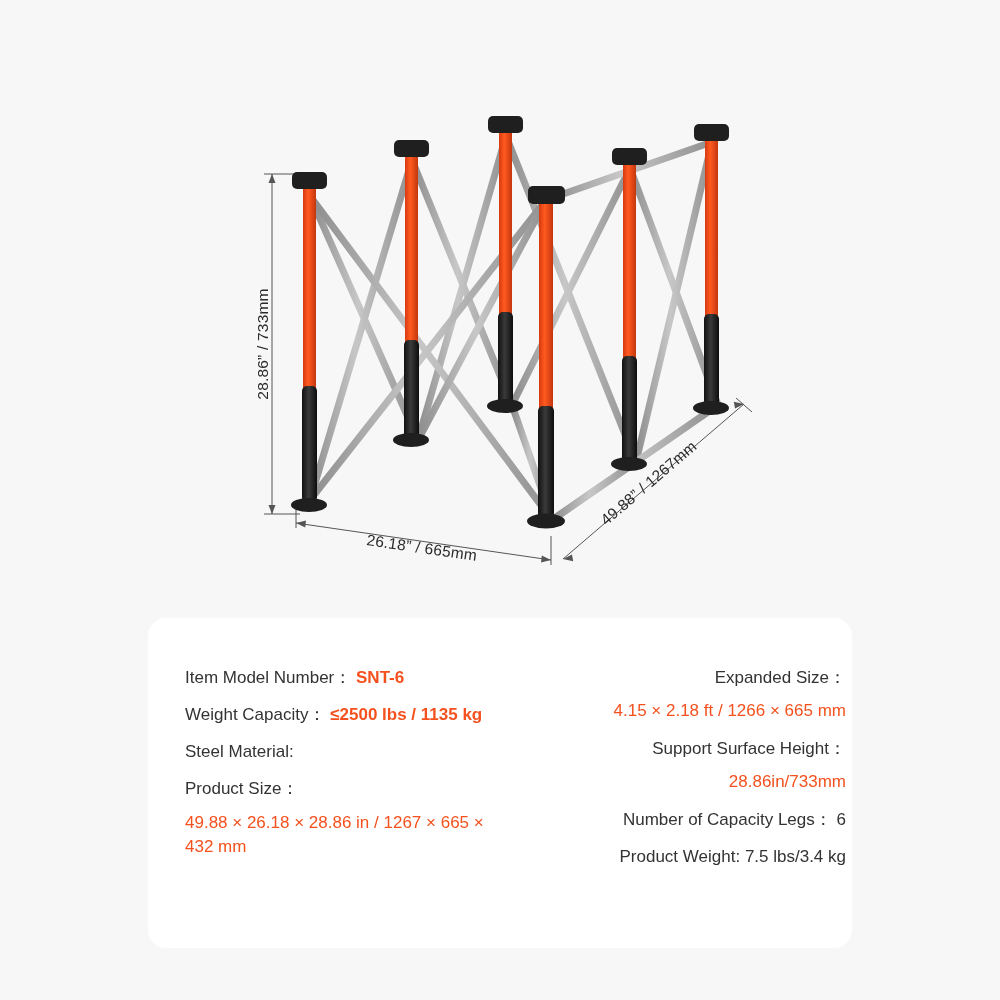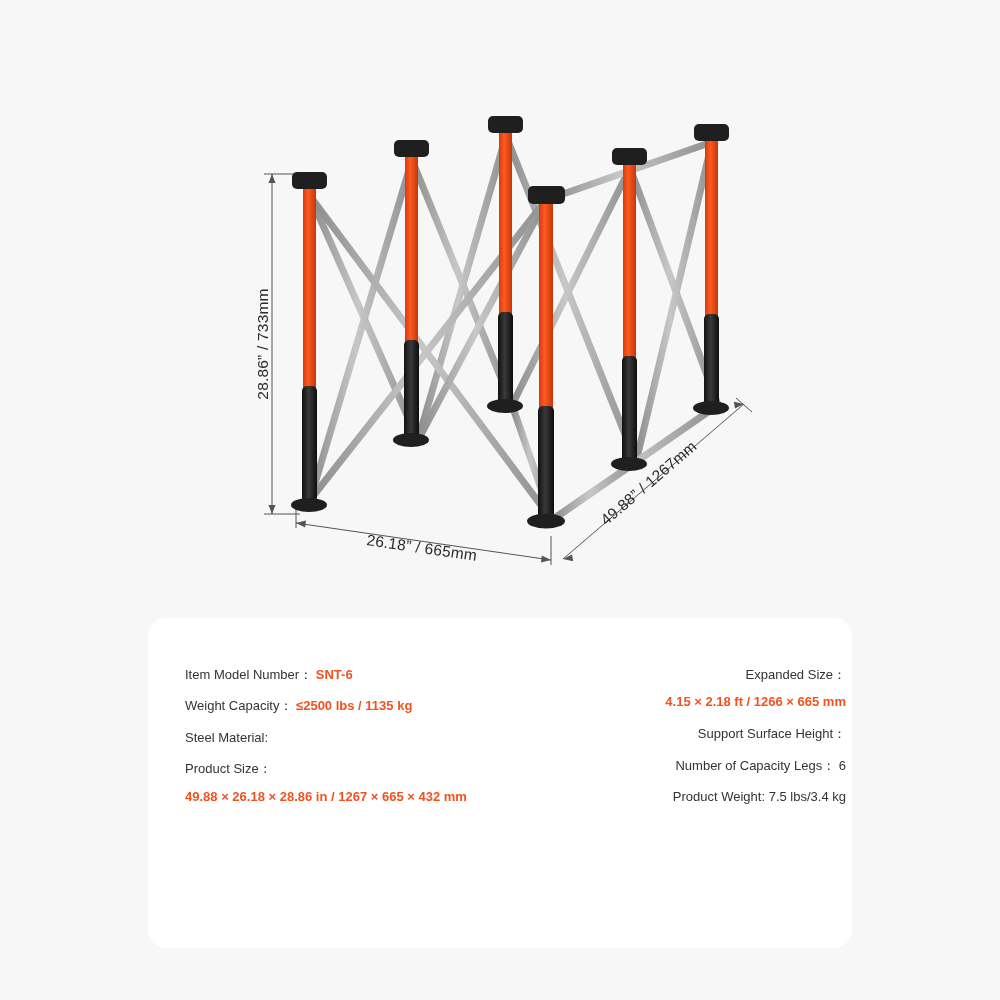--- a/index.html
+++ b/index.html
@@ -63,40 +63,40 @@
   .spec-col.left {
     left: 37px;
     width: 330px;
   }
   .spec-col.right {
     left: 378px;
     width: 320px;
     text-align: right;
   }
   .spec-row {
-    font-size: 13px;
+    font-size: 17px;
     color: #333333;
     line-height: 1.42;
     margin-bottom: 13px;
     white-space: nowrap;
   }
   .spec-row.wrap {
     white-space: normal;
   }
   .spec-label {
     color: #333333;
   }
   .spec-value {
     color: #f4511e;
     font-weight: bold;
   }
   .block-value {
     display: block;
     color: #f4511e;
-    font-weight: bold;
+    font-weight: normal;
     margin-top: 9px;
     line-height: 1.45;
   }
 </style>
 </head>
 <body>
 
 <div id="page">
 
   <div id="illustration">
@@ -231,20 +231,21 @@
       </div>
 
       <div class="spec-col right">
         <div class="spec-row wrap">
           <span class="spec-label">Expanded Size：</span>
           <span class="block-value">4.15 × 2.18 ft  / 1266 × 665 mm</span>
         </div>
 
         <div class="spec-row wrap">
           <span class="spec-label">Support Surface Height：</span>
+          <span class="block-value">28.86in/733mm</span>
         </div>
 
         <div class="spec-row">
           <span class="spec-label">Number of Capacity Legs：</span>
           <span class="spec-label">6</span>
         </div>
 
         <div class="spec-row">
           <span class="spec-label">Product Weight:</span>
           <span class="spec-label">7.5 lbs/3.4 kg</span>

